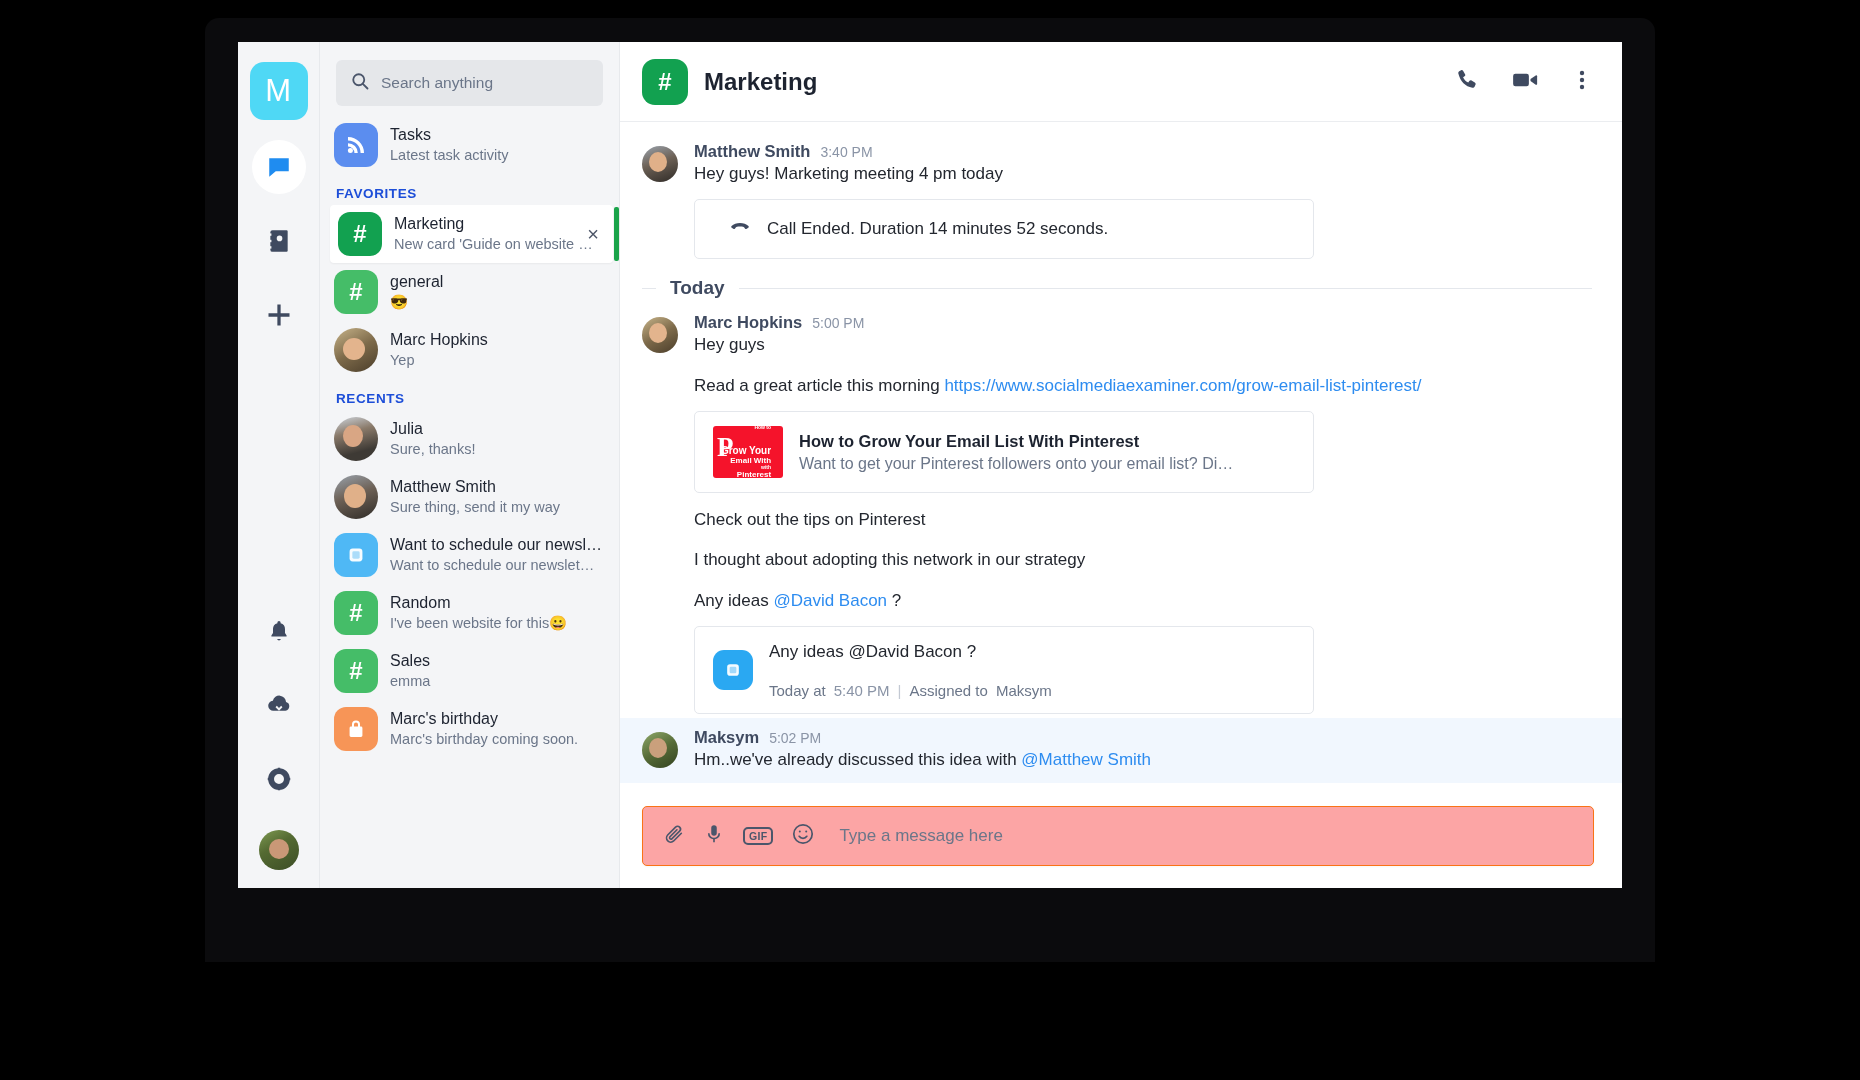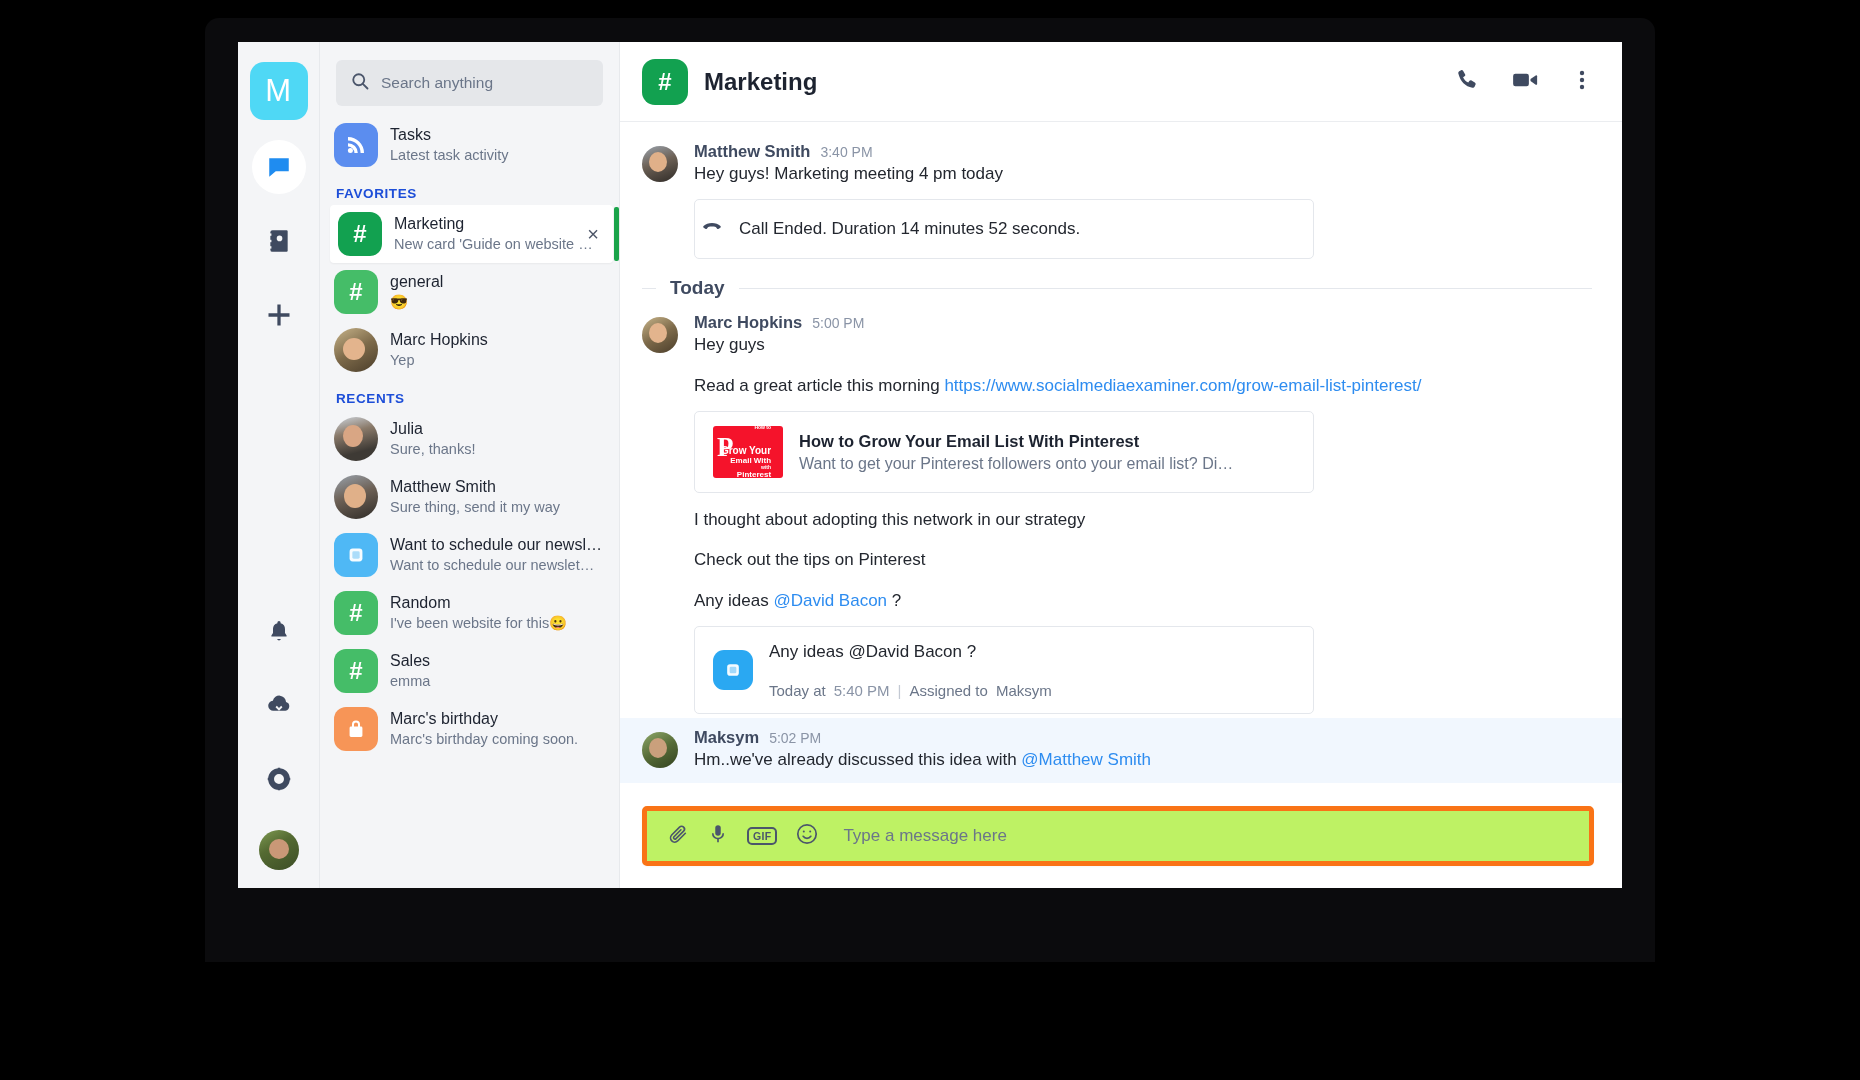--- a/index.html
+++ b/index.html
@@ -132,21 +132,21 @@
   .msg-line{ font-size:17px; color:#23272f; line-height:1.55; margin-top:0; }
   .msg-line.gap{ margin-top:14px; }
   .link{ color:#2d8cf0; word-break:break-all; cursor:pointer; }
   .mention{ color:#2d8cf0; cursor:pointer; }
 
   .card{
     border:1px solid #e4e7ec; border-radius:5px; background:#fff;
     margin-top:12px; padding:14px 18px; display:flex; align-items:center; gap:16px;
     max-width:620px;
   }
-  .card.call{ padding:16px 6px; }
+  .card.call{ padding:16px 34px; }
   .card-text{ font-size:17px; color:#23272f; }
 
   .preview-thumb{
     width:70px; height:52px; flex:none; border-radius:3px; overflow:hidden;
     background:#f5132b; position:relative;
     display:flex; align-items:center; justify-content:center;
   }
   .pt-lines{ text-align:right; padding-right:4px; line-height:1.05; }
   .pt-lines div{ color:#fff; font-weight:700; }
   .pt-a{ font-size:5px; }
@@ -177,21 +177,21 @@
 
   .divider{
     display:flex; align-items:center; gap:14px; padding:14px 30px 8px 22px;
   }
   .divider .bar{ height:1px; background:#e4e7ec; flex:1; }
   .divider .bar.left{ max-width:14px; }
   .divider .lbl{ font-size:19px; font-weight:700; color:#3f4a60; }
 
   .composer-wrap{ flex:none; padding:10px 28px 22px 22px; }
   .composer{
-    height:60px; border:5px solid #f97316; border-radius:5px; background:#bef264;
+    height:60px; border:1px solid #f97316; border-radius:5px; background:#fca5a5;
     display:flex; align-items:center; gap:18px; padding:0 20px;
     box-shadow:0 1px 2px rgba(0,0,0,.03);
   }
   .composer .ic{ display:flex; align-items:center; color:#4b566b; cursor:pointer; }
   .gifbox{
     border:2px solid #4b566b; border-radius:5px; font-size:10.5px; font-weight:700;
     color:#4b566b; padding:1px 4px; letter-spacing:.3px;
   }
   .composer input{
     flex:1; border:none; outline:none; background:transparent; margin-left:6px;
@@ -482,22 +482,22 @@
                   <div class="pt-d">with</div>
                   <div class="pt-e">Pinterest</div>
                 </div>
               </div>
               <div class="preview-body">
                 <div class="preview-title">How to Grow Your Email List With Pinterest</div>
                 <div class="preview-desc">Want to get your Pinterest followers onto your email list? Di…</div>
               </div>
             </div>
 
+            <div class="msg-line gap">Check out the tips on Pinterest</div>
             <div class="msg-line gap">I thought about adopting this network in our strategy</div>
-            <div class="msg-line gap">Check out the tips on Pinterest</div>
 
             <div class="msg-line gap">
               <span>Any ideas </span><span class="mention">@David Bacon</span><span> ?</span>
             </div>
 
             <div class="card">
               <div class="task-tile">
                 <svg width="20" height="20" viewBox="0 0 24 24">
                   <rect x="5" y="5" width="14" height="14" rx="3.4" fill="#ffffff" opacity=".95"></rect>
                   <rect x="8" y="8" width="8" height="8" rx="1.6" fill="#2aa8f2" opacity=".4"></rect>

